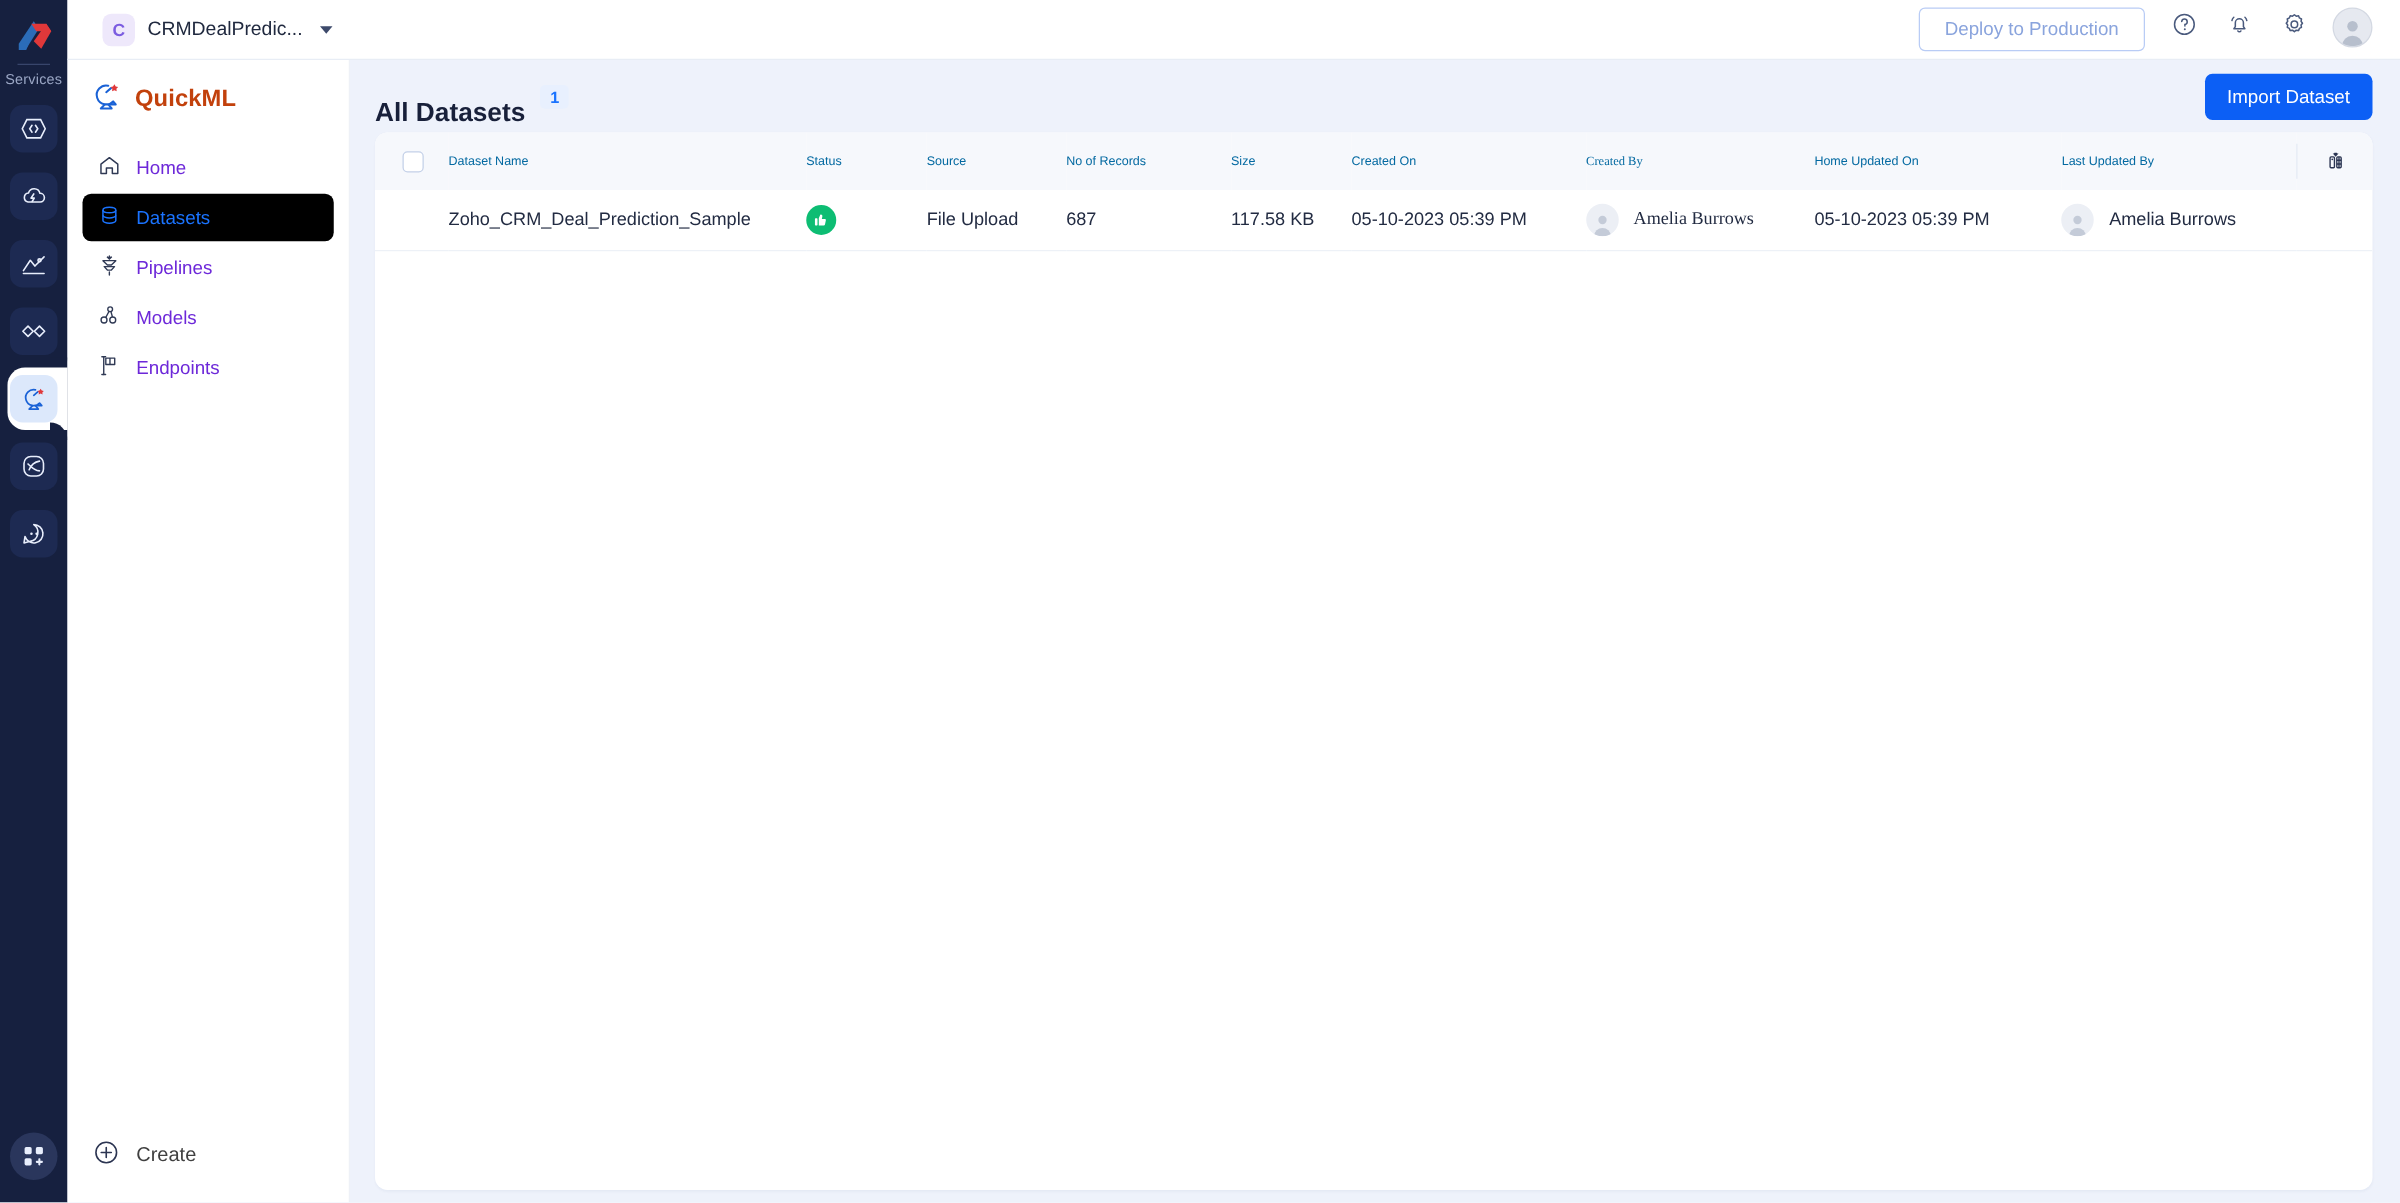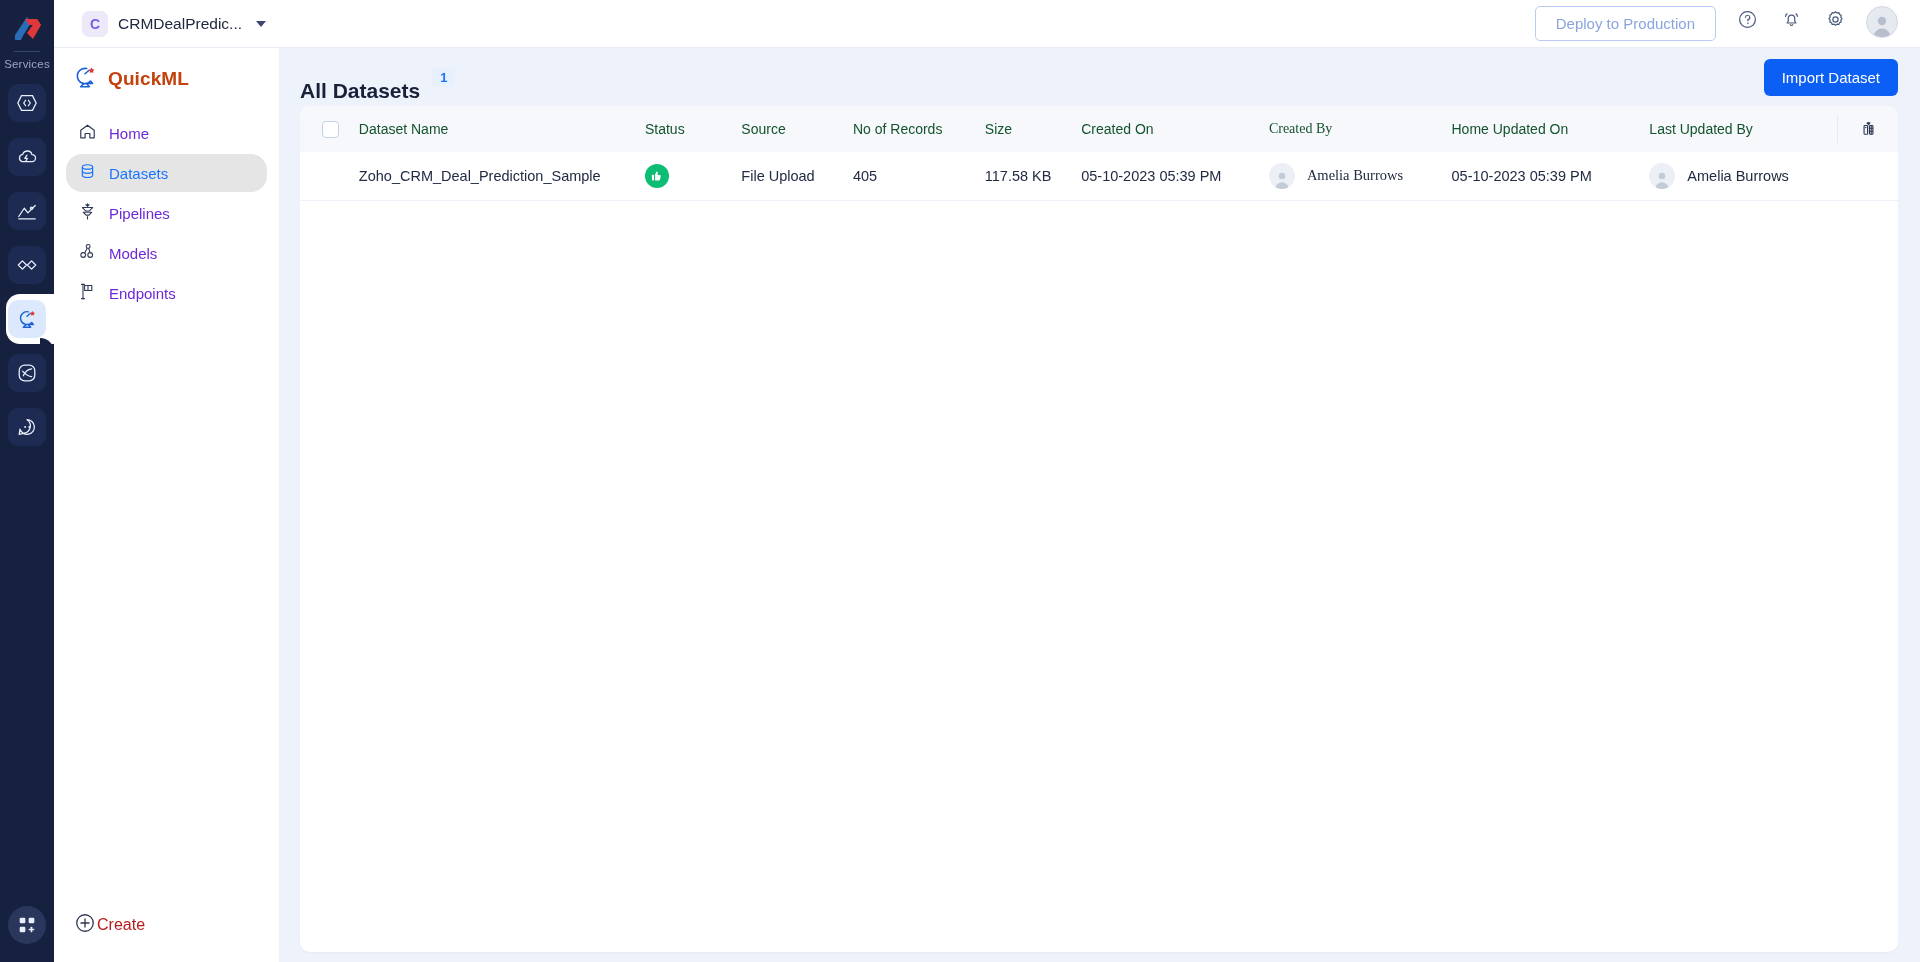--- a/index.html
+++ b/index.html
@@ -100,24 +100,24 @@
   .brand { display: flex; align-items: center; gap: 10px; padding: 16px 0 10px 18px; }
   .brand svg { width: 26px; height: 26px; }
   .brand-name { font-size: 19px; font-weight: 700; color: #c2410c; letter-spacing: .1px; }
   .nav { margin-top: 10px; padding: 0 12px; display: flex; flex-direction: column; gap: 2px; }
   .nav-item {
     display: flex; align-items: center; gap: 12px;
     height: 38px; padding: 0 12px; border-radius: 7px;
     color: #6d28d9; font-size: 15px;
   }
   .nav-item svg { width: 19px; height: 19px; flex: 0 0 19px; }
-  .nav-item.active { background: #e5e5e5; color: #1a73ff; border-radius: 16px; }
+  .nav-item.active { background: #000000; color: #1a73ff; }
   .create-row {
-    margin-top: auto; display: flex; align-items: center; gap: 1px;
-    padding: 0 0 24px 20px; color: #b91c1c; font-size: 16px;
+    margin-top: auto; display: flex; align-items: center; gap: 13px;
+    padding: 0 0 24px 20px; color: #404040; font-size: 16px;
   }
   .create-row svg { width: 22px; height: 22px; }
 
   
   .main {
     position: absolute; left: 280px; top: 48px; right: 0; bottom: 0;
     background: #eef2fb;
     display: flex; flex-direction: column;
   }
   .page-head {
@@ -141,21 +141,21 @@
     background: #ffffff; border-radius: 10px;
     flex: 1 1 auto; margin-bottom: 10px;
     display: flex; flex-direction: column; overflow: hidden;
     box-shadow: 0 1px 2px rgba(35,55,100,.04);
   }
 
   
   .tbl { width: 100%; border-collapse: collapse; table-layout: fixed; }
   .tbl thead tr { background: #f6f8fc; height: 46px; }
   .tbl th {
-    text-align: left; font-size: 14px; font-weight: 400; color: #14532d;
+    text-align: left; font-size: 10px; font-weight: 400; color: #0369a1;
     padding: 0; vertical-align: middle;
   }
   .tbl tbody tr { height: 48px; border-bottom: 1px solid #edf1f7; }
   .tbl td { font-size: 14.5px; color: #222b42; padding: 0; vertical-align: middle; }
   .c-check { width: 58px; padding-left: 22px !important; }
   .c-name  { width: 282px; }
   .c-status{ width: 95px; }
   .c-source{ width: 110px; }
   .c-recs  { width: 130px; }
   .c-size  { width: 95px; }
@@ -450,21 +450,21 @@
             <td class="c-name">Zoho_CRM_Deal_Prediction_Sample</td>
             <td class="c-status">
               <div class="status-dot">
                 <svg viewBox="0 0 24 24" fill="#ffffff">
                   <path d="M9.3 21 h7.2 a2 2 0 0 0 1.95-1.55 l1.3-6.1 A1.7 1.7 0 0 0 18.1 11.3 h-4.3 l.75-3.7 A2.3 2.3 0 0 0 12.3 4.8 a.9 .9 0 0 0 -.82 .53 L9.3 10.4 Z"></path>
                   <rect x="3.6" y="10.4" width="3.8" height="10.6" rx="1"></rect>
                 </svg>
               </div>
             </td>
             <td class="c-source">File Upload</td>
-            <td class="c-recs">405</td>
+            <td class="c-recs">687</td>
             <td class="c-size">117.58 KB</td>
             <td class="c-created-on">05-10-2023 05:39 PM</td>
             <td class="c-created-by">
               <div class="person">
                 <span class="person-av">
                   <svg viewBox="0 0 24 24" fill="#c4cbd8">
                     <circle cx="12" cy="8.4" r="4"></circle>
                     <path d="M4 24 a8 8 0 0 1 16 0 Z"></path>
                   </svg>
                 </span>

